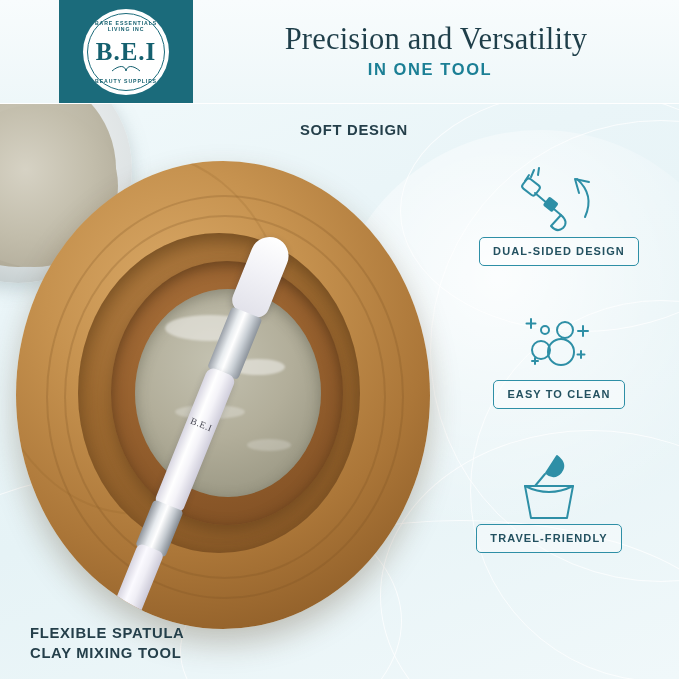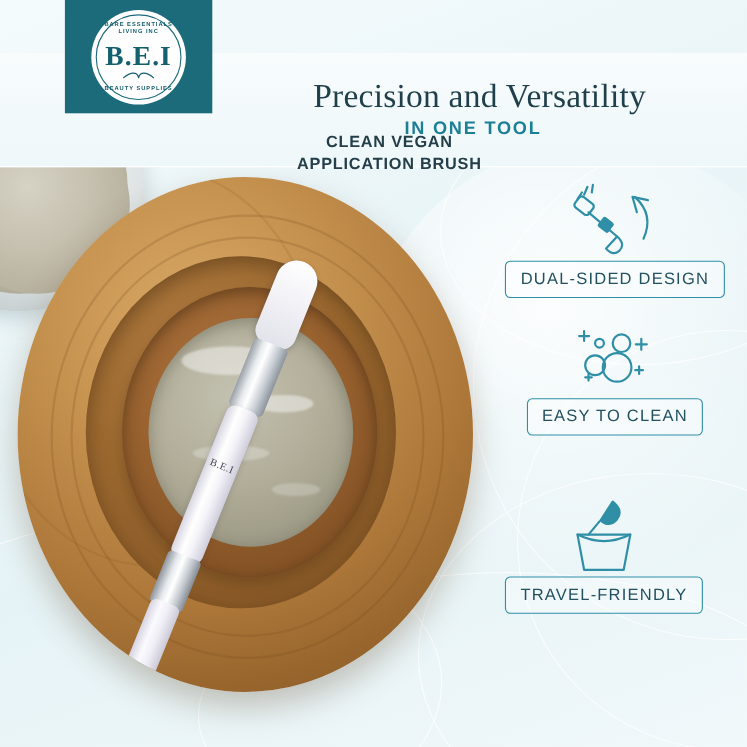--- a/index.html
+++ b/index.html
@@ -33,21 +33,20 @@
   }
 
   
   #header-band {
     position: absolute;
     left: 0; top: 0;
     width: 679px;
     height: 103px;
     background: linear-gradient(180deg, #f8fcfd 0%, #eef7f9 100%);
     border-bottom: 1px solid rgba(255,255,255,0.9);
-    margin-top: 48px;
   }
   #logo {
     position: absolute;
     left: 59px;
     top: 0px;
     width: 134px;
     height: 103px;
     background: #1b6b7b;
     display: flex;
     align-items: center;
@@ -148,35 +147,35 @@
     position: absolute;
     width: 200px;
     text-align: center;
   }
   .feature-pill {
     display: inline-block;
     border: 1px solid #2e8fa6;
     border-radius: 5px;
     padding: 7px 13px 8px 13px;
     color: #235160;
-    font-size: 15px;
+    font-size: 11px;
     letter-spacing: 1.1px;
     background: rgba(255,255,255,0.35);
-    font-weight: normal;
+    font-weight: bold;
     white-space: nowrap;
     text-align: right;
   }
   .feature-icon {
     height: 74px;
     display: flex;
     align-items: center;
     justify-content: center;
   }
   #feature-1 { left: 459px; top: 163px; }
-  #feature-2 { left: 459px; top: 288px; }
+  #feature-2 { left: 459px; top: 306px; }
   #feature-3 { left: 449px; top: 450px; }
 
   
   #photo {
     position: absolute;
     left: 0;
     top: 103px;
     width: 470px;
     height: 576px;
     overflow: hidden;
@@ -397,24 +396,27 @@
       <div class="logo-arc-text" id="logo-arc-top">BARE ESSENTIALS LIVING INC</div>
       <div id="logo-mono">B.E.I</div>
       <svg id="logo-leaf" viewBox="0 0 30 8">
         <path d="M1 6 C8 0, 14 0, 15 6 C16 0, 22 0, 29 6" fill="none" stroke="#15606f" stroke-width="1"></path>
       </svg>
       <div class="logo-arc-text" id="logo-arc-bottom">BEAUTY SUPPLIES</div>
     </div>
   </div>
 
   <div class="callout" id="callout-brush">
-    <div>CLEAN VEGAN</div>
-    <div>APPLICATION BRUSH</div>
-  </div>
-
+    <div>SOFT DESIGN</div>
+  </div>
+
+  <div class="callout" id="callout-spatula">
+    <div>FLEXIBLE SPATULA</div>
+    <div>CLAY MIXING TOOL</div>
+  </div>
 
   <div class="feature" id="feature-1">
     <div class="feature-icon">
       <svg class="icon-svg" width="108" height="74" viewBox="0 0 108 74">
         <g fill="none" stroke="#2e8fa6" stroke-width="2" stroke-linecap="round" stroke-linejoin="round">
           <path d="M20 18 l4 -6 M26 14 l3 -7 M33 12 l1 -7"></path>
           <rect x="18" y="18" width="16" height="12" rx="3" transform="rotate(38 26 24)"></rect>
           <line x1="30" y1="30" x2="56" y2="52"></line>
           <rect x="40" y="36" width="12" height="11" rx="2" transform="rotate(38 46 41)" fill="#2e8fa6" stroke="none"></rect>
           <path d="M56 52 q8 7 2 13 q-6 5 -12 -2 z"></path>

